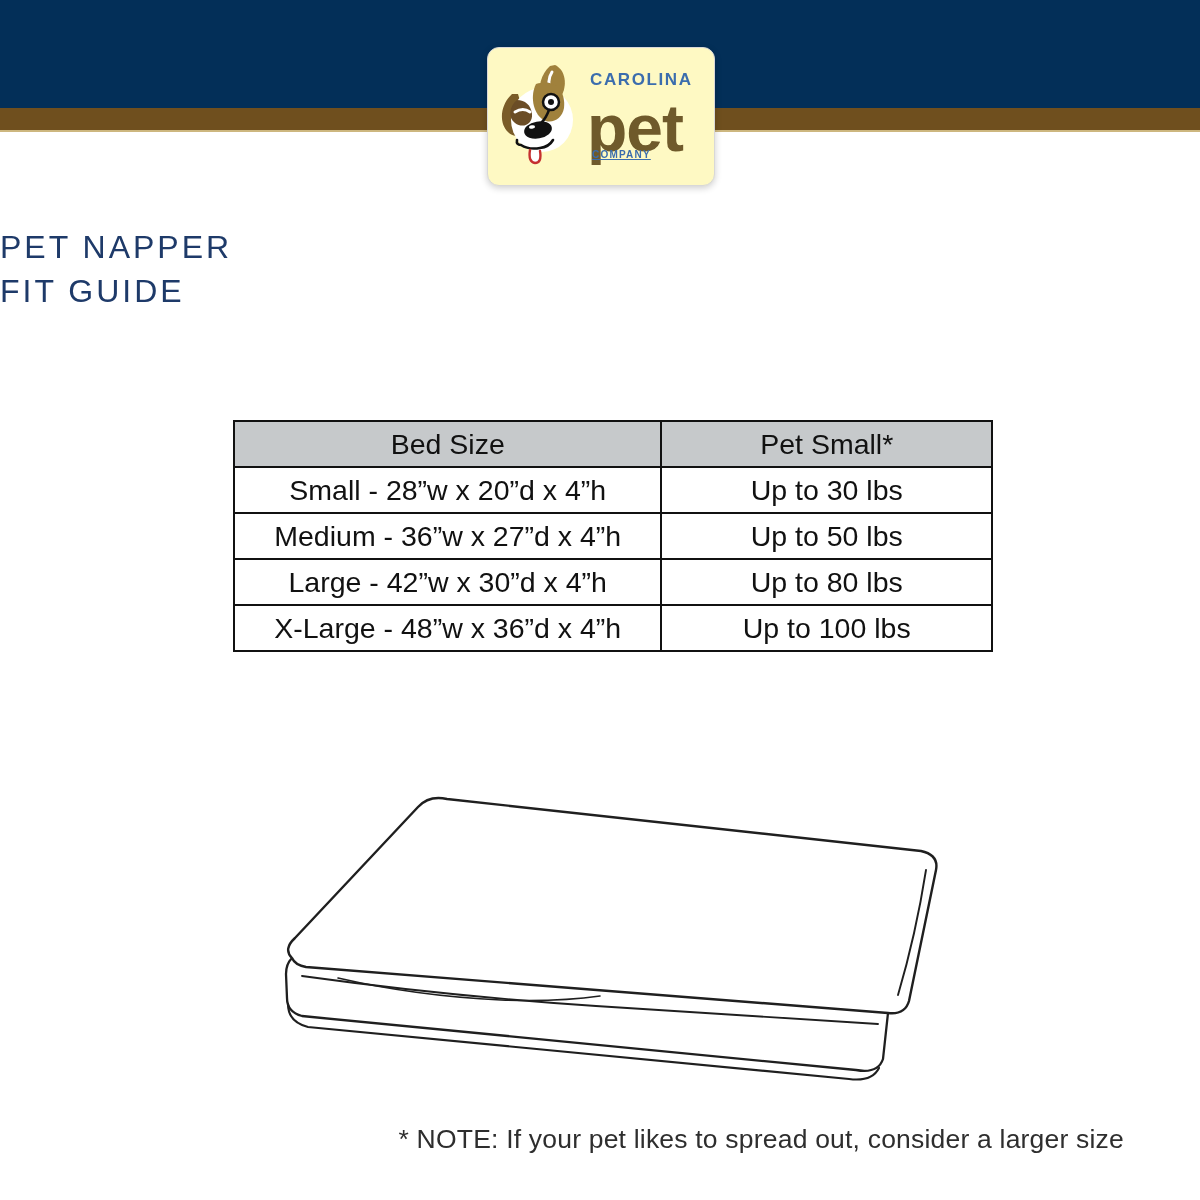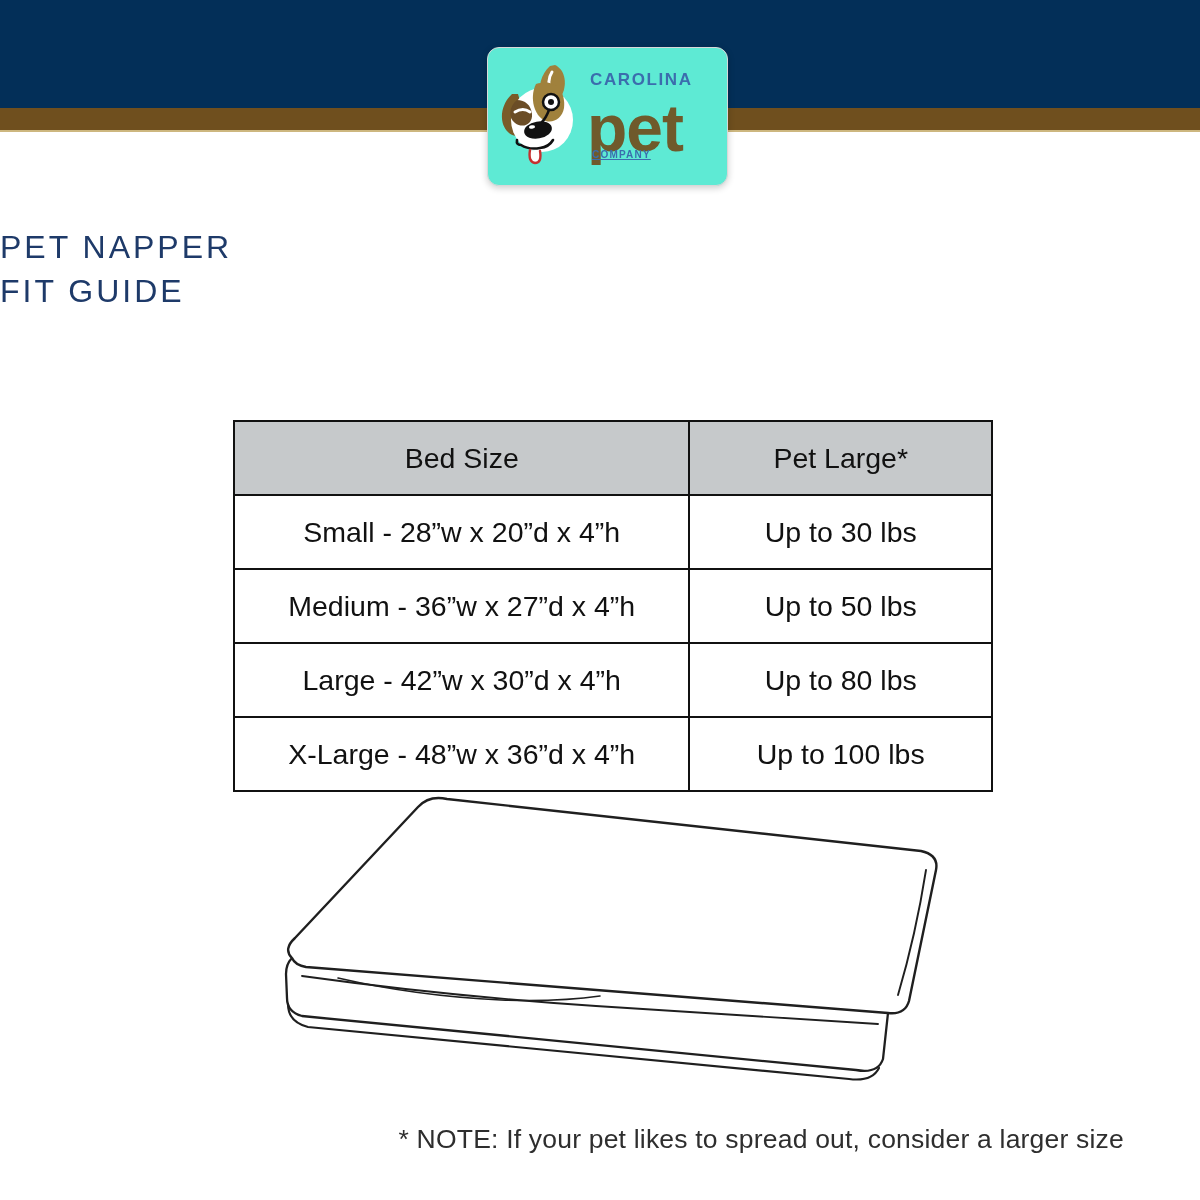--- a/index.html
+++ b/index.html
@@ -5,37 +5,37 @@
   html,body{margin:0;padding:0;background:#fff;}
   .canvas{
     position:relative;width:1200px;height:1200px;background:#ffffff;overflow:hidden;
     font-family:"Liberation Sans", sans-serif;
   }
   
   .band{position:absolute;left:0;top:0;width:1200px;height:108px;background:var(--navy,#032f58);}
   .stripe{position:absolute;left:0;top:108px;width:1200px;height:22px;background:var(--brown,#6f4f1e);
     border-bottom:2px solid var(--stripe-edge,#cdb77f);}
   
-  .logo-card{position:absolute;left:487px;top:47px;width:226px;height:137px;background:#5eead4;
-    border:1px solid #d8d8d8;border-radius:12px;box-shadow:0 2px 7px rgba(0,0,0,.20);z-index:5;padding-left:13px;}
+  .logo-card{position:absolute;left:487px;top:47px;width:226px;height:137px;background:#fef9c3;
+    border:1px solid #d8d8d8;border-radius:12px;box-shadow:0 2px 7px rgba(0,0,0,.20);z-index:5;}
   .logo-dog{position:absolute;left:8px;top:16px;width:96px;height:106px;}
   .logo-carolina{position:absolute;left:102px;top:22px;font-size:17px;font-weight:bold;
     color:var(--logo-blue,#3b6dad);letter-spacing:1.6px;}
   .logo-pet{position:absolute;left:99px;top:34px;font-size:66px;font-weight:bold;line-height:1;
     color:var(--logo-brown,#6f5a2b);letter-spacing:-1px;margin-top:13px;}
   .logo-company{position:absolute;left:104px;top:101px;font-size:10px;font-weight:bold;
     color:var(--logo-blue,#3b6dad);letter-spacing:1.2px;text-decoration:underline;}
   
   .title{position:absolute;left:0;top:226px;width:1200px;text-align:left;
     color:var(--title-navy,#1e3a69);font-size:32px;font-weight:300;letter-spacing:3px;line-height:1.37;}
   
   .fit-table{position:absolute;left:233px;top:420px;width:760px;border-collapse:collapse;
     font-size:28.5px;color:#111;table-layout:fixed;}
   .fit-table th,.fit-table td{border:2.5px solid var(--table-border,#111);text-align:center;
-    height:40px;padding:16px;font-weight:normal;}
+    height:40px;padding:2px;font-weight:normal;}
   .fit-table th{background:var(--header-gray,#c6c9cb);}
   .col-bed{width:55.6%;}
   
   .bed{position:absolute;left:266px;top:782px;width:700px;height:320px;}
   
   .note{position:absolute;top:1124px;right:76px;font-size:26.5px;color:var(--note-gray,#2e2e2e);
     letter-spacing:.2px;}
 </style>
 </head>
 <body>
@@ -79,21 +79,21 @@
 
   <div class="title">
     <div>PET NAPPER</div>
     <div>FIT GUIDE</div>
   </div>
 
   <table class="fit-table">
     <thead>
       <tr>
         <th class="col-bed">Bed Size</th>
-        <th>Pet Large*</th>
+        <th>Pet Small*</th>
       </tr>
     </thead>
     <tbody>
       <tr>
         <td>Small - 28”w x 20”d x 4”h</td>
         <td>Up to 30 lbs</td>
       </tr>
       <tr>
         <td>Medium - 36”w x 27”d x 4”h</td>
         <td>Up to 50 lbs</td>

